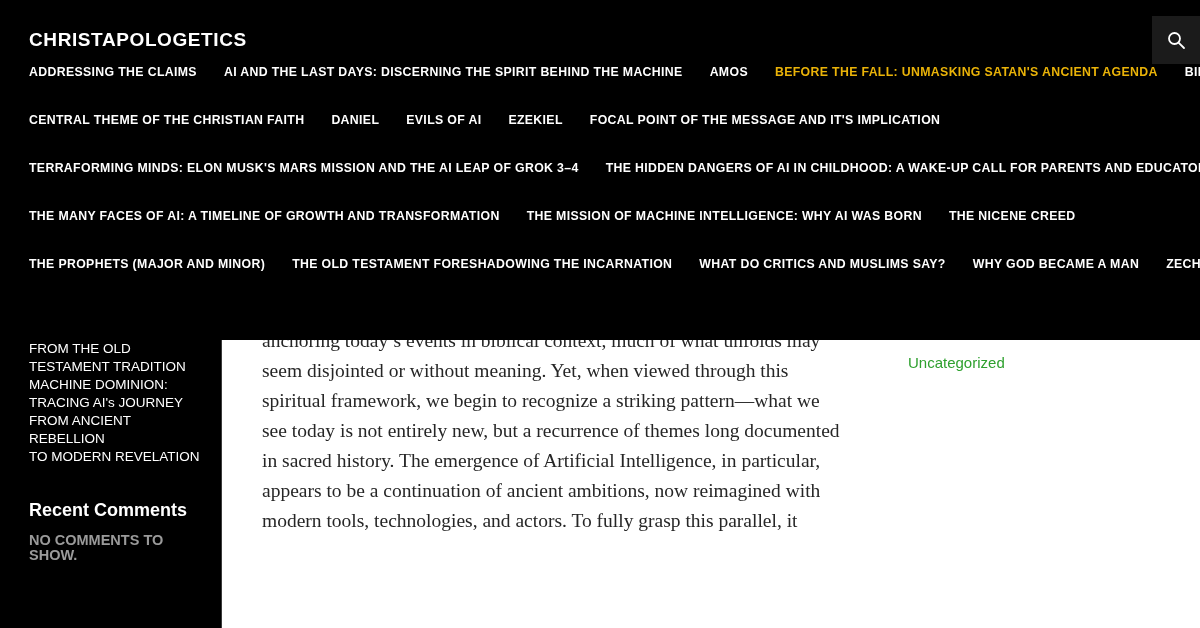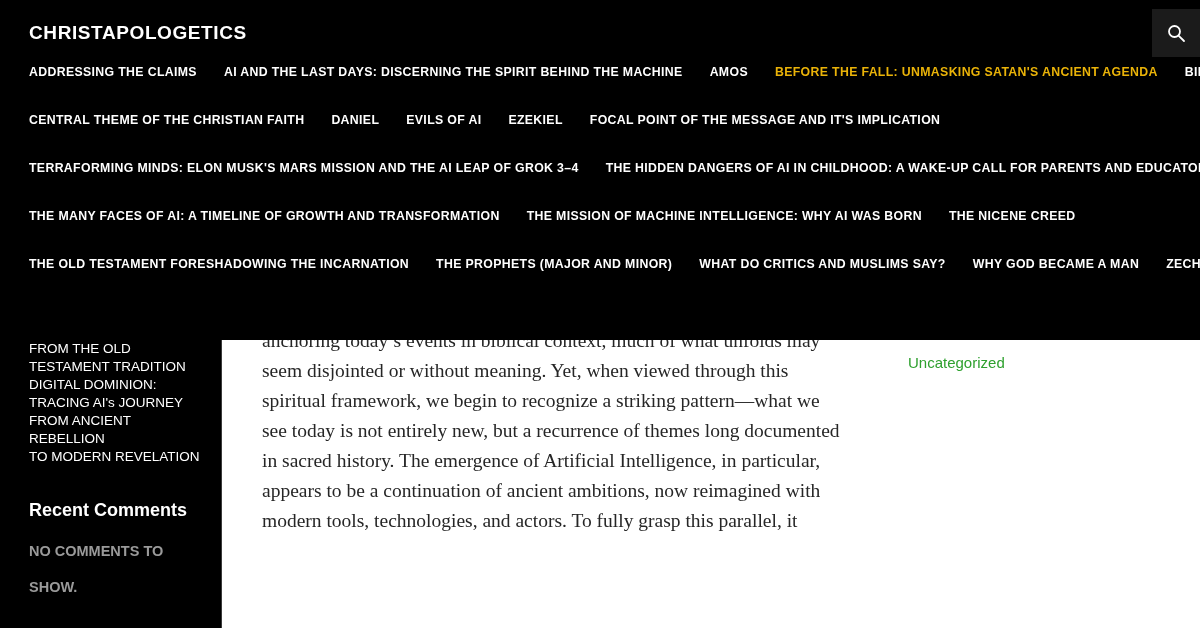--- a/index.html
+++ b/index.html
@@ -16,21 +16,21 @@
   #page {
     position: relative;
     width: 1200px;
     height: 628px;
     background: #000000;
   }
 
   
   .site-header {
     position: absolute;
-    top: 9px; left: 0;
+    top: 16px; left: 0;
     width: 1200px;
     height: 48px;
     background: #000000;
     display: flex;
   }
   .site-title {
     margin-left: 29px;
     color: #ffffff;
     font-size: 19px;
     font-weight: bold;
@@ -120,21 +120,21 @@
   .sidebar-heading {
     color: #ffffff;
     font-size: 18px;
     font-weight: bold;
     margin: 34px 0 12px 0;
   }
   .sidebar-note {
     color: #9a9a9a;
     font-size: 14.5px;
     font-weight: bold;
-    line-height: 36px;
+    line-height: 15px;
     text-transform: uppercase;
     margin: 0;
   }
 
   
   .article {
     position: absolute;
     top: 0;
     left: 222px;
     width: 658px;
@@ -208,35 +208,35 @@
       <span class="nav-item">TERRAFORMING MINDS: ELON MUSK'S MARS MISSION AND THE AI LEAP OF GROK 3–4</span>
       <span class="nav-item">THE HIDDEN DANGERS OF AI IN CHILDHOOD: A WAKE-UP CALL FOR PARENTS AND EDUCATORS</span>
 
     </div>
     <div class="nav-row">
       <span class="nav-item">THE MANY FACES OF AI: A TIMELINE OF GROWTH AND TRANSFORMATION</span>
       <span class="nav-item">THE MISSION OF MACHINE INTELLIGENCE: WHY AI WAS BORN</span>
       <span class="nav-item">THE NICENE CREED</span>
     </div>
     <div class="nav-row">
+      <span class="nav-item">THE PROPHETS (MAJOR AND MINOR)</span>
       <span class="nav-item">THE OLD TESTAMENT FORESHADOWING THE INCARNATION</span>
-      <span class="nav-item">THE PROPHETS (MAJOR AND MINOR)</span>
       <span class="nav-item">WHAT DO CRITICS AND MUSLIMS SAY?</span>
       <span class="nav-item">WHY GOD BECAME A MAN</span>
       <span class="nav-item">ZECHARIAH</span>
     </div>
   </nav>
 
   <div class="content-area">
 
     <aside class="sidebar">
       <ul class="sidebar-recent-list">
         <li>FROM THE OLD</li>
         <li>TESTAMENT TRADITION</li>
-        <li>DIGITAL DOMINION:</li>
+        <li>MACHINE DOMINION:</li>
         <li>TRACING AI's JOURNEY</li>
         <li>FROM ANCIENT REBELLION</li>
         <li>TO MODERN REVELATION</li>
       </ul>
       <h2 class="sidebar-heading">Recent Comments</h2>
       <p class="sidebar-note">NO COMMENTS TO SHOW.</p>
     </aside>
 
     <main class="article">
       <p class="clip-top">anchoring today’s events in biblical context, much of what unfolds may seem disjointed or without meaning. Yet, when viewed through this spiritual framework, we begin to recognize a striking pattern—what we see today is not entirely new, but a recurrence of themes long documented in sacred history. The emergence of Artificial Intelligence, in particular, appears to be a continuation of ancient ambitions, now reimagined with modern tools, technologies, and actors. To fully grasp this parallel, it</p>

